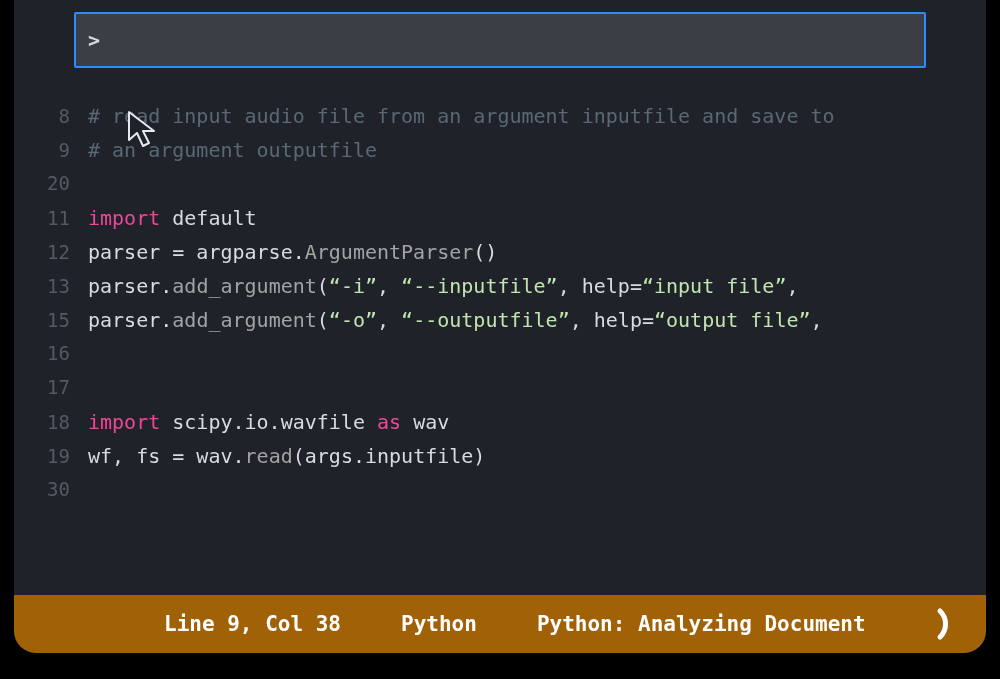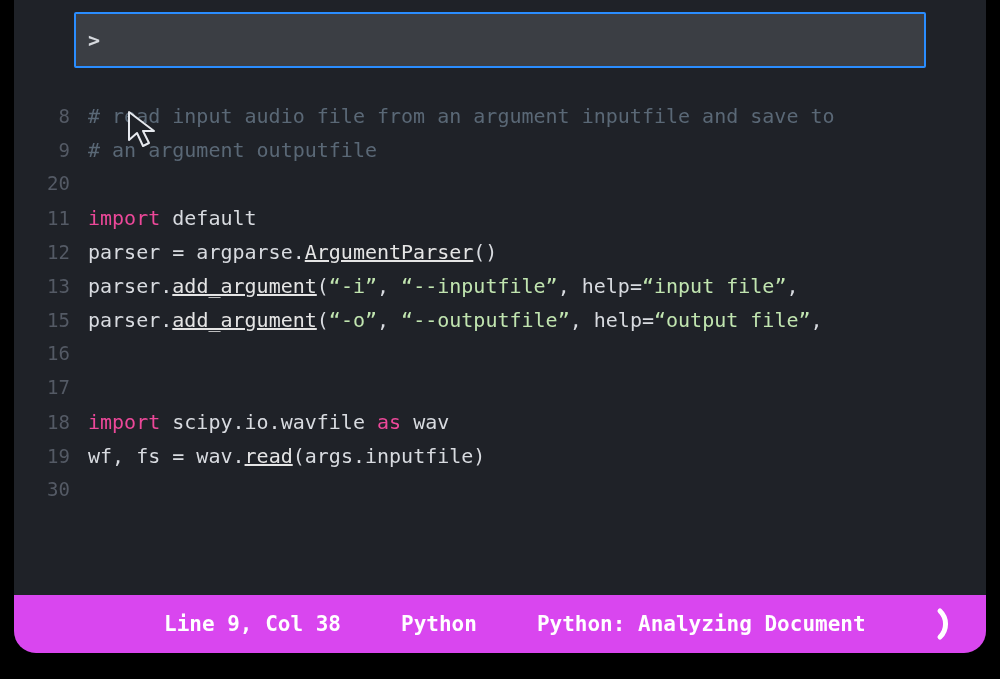--- a/index.html
+++ b/index.html
@@ -62,29 +62,29 @@
   .gutter {
     width: 56px;
     text-align: right;
     color: #545a65;
     padding-right: 18px;
     font-size: 19px;
   }
   .code { color: #d8dbe0; }
   .tok-comment { color: #5a6876; }
   .tok-keyword { color: #ec4899; }
-  .tok-func { color: #e5e5e5; text-decoration: underline; }
+  .tok-func { color: #a3a3a3; }
   .tok-string { color: #c1e5b0; }
   .tok-default { color: #d8dbe0; }
 
   .statusbar {
     position: absolute;
     left: 0; right: 0; bottom: 0;
     height: 58px;
-    background: #d946ef;
+    background: #a16207;
     display: flex;
     align-items: center;
     color: #ffffff;
     font-size: 21px;
     font-weight: 600;
     font-family: "Menlo", "Consolas", monospace;
   }
   .status-left-gap { width: 150px; }
   .status-item { margin-right: 60px; white-space: pre; }
   .status-spinner {

